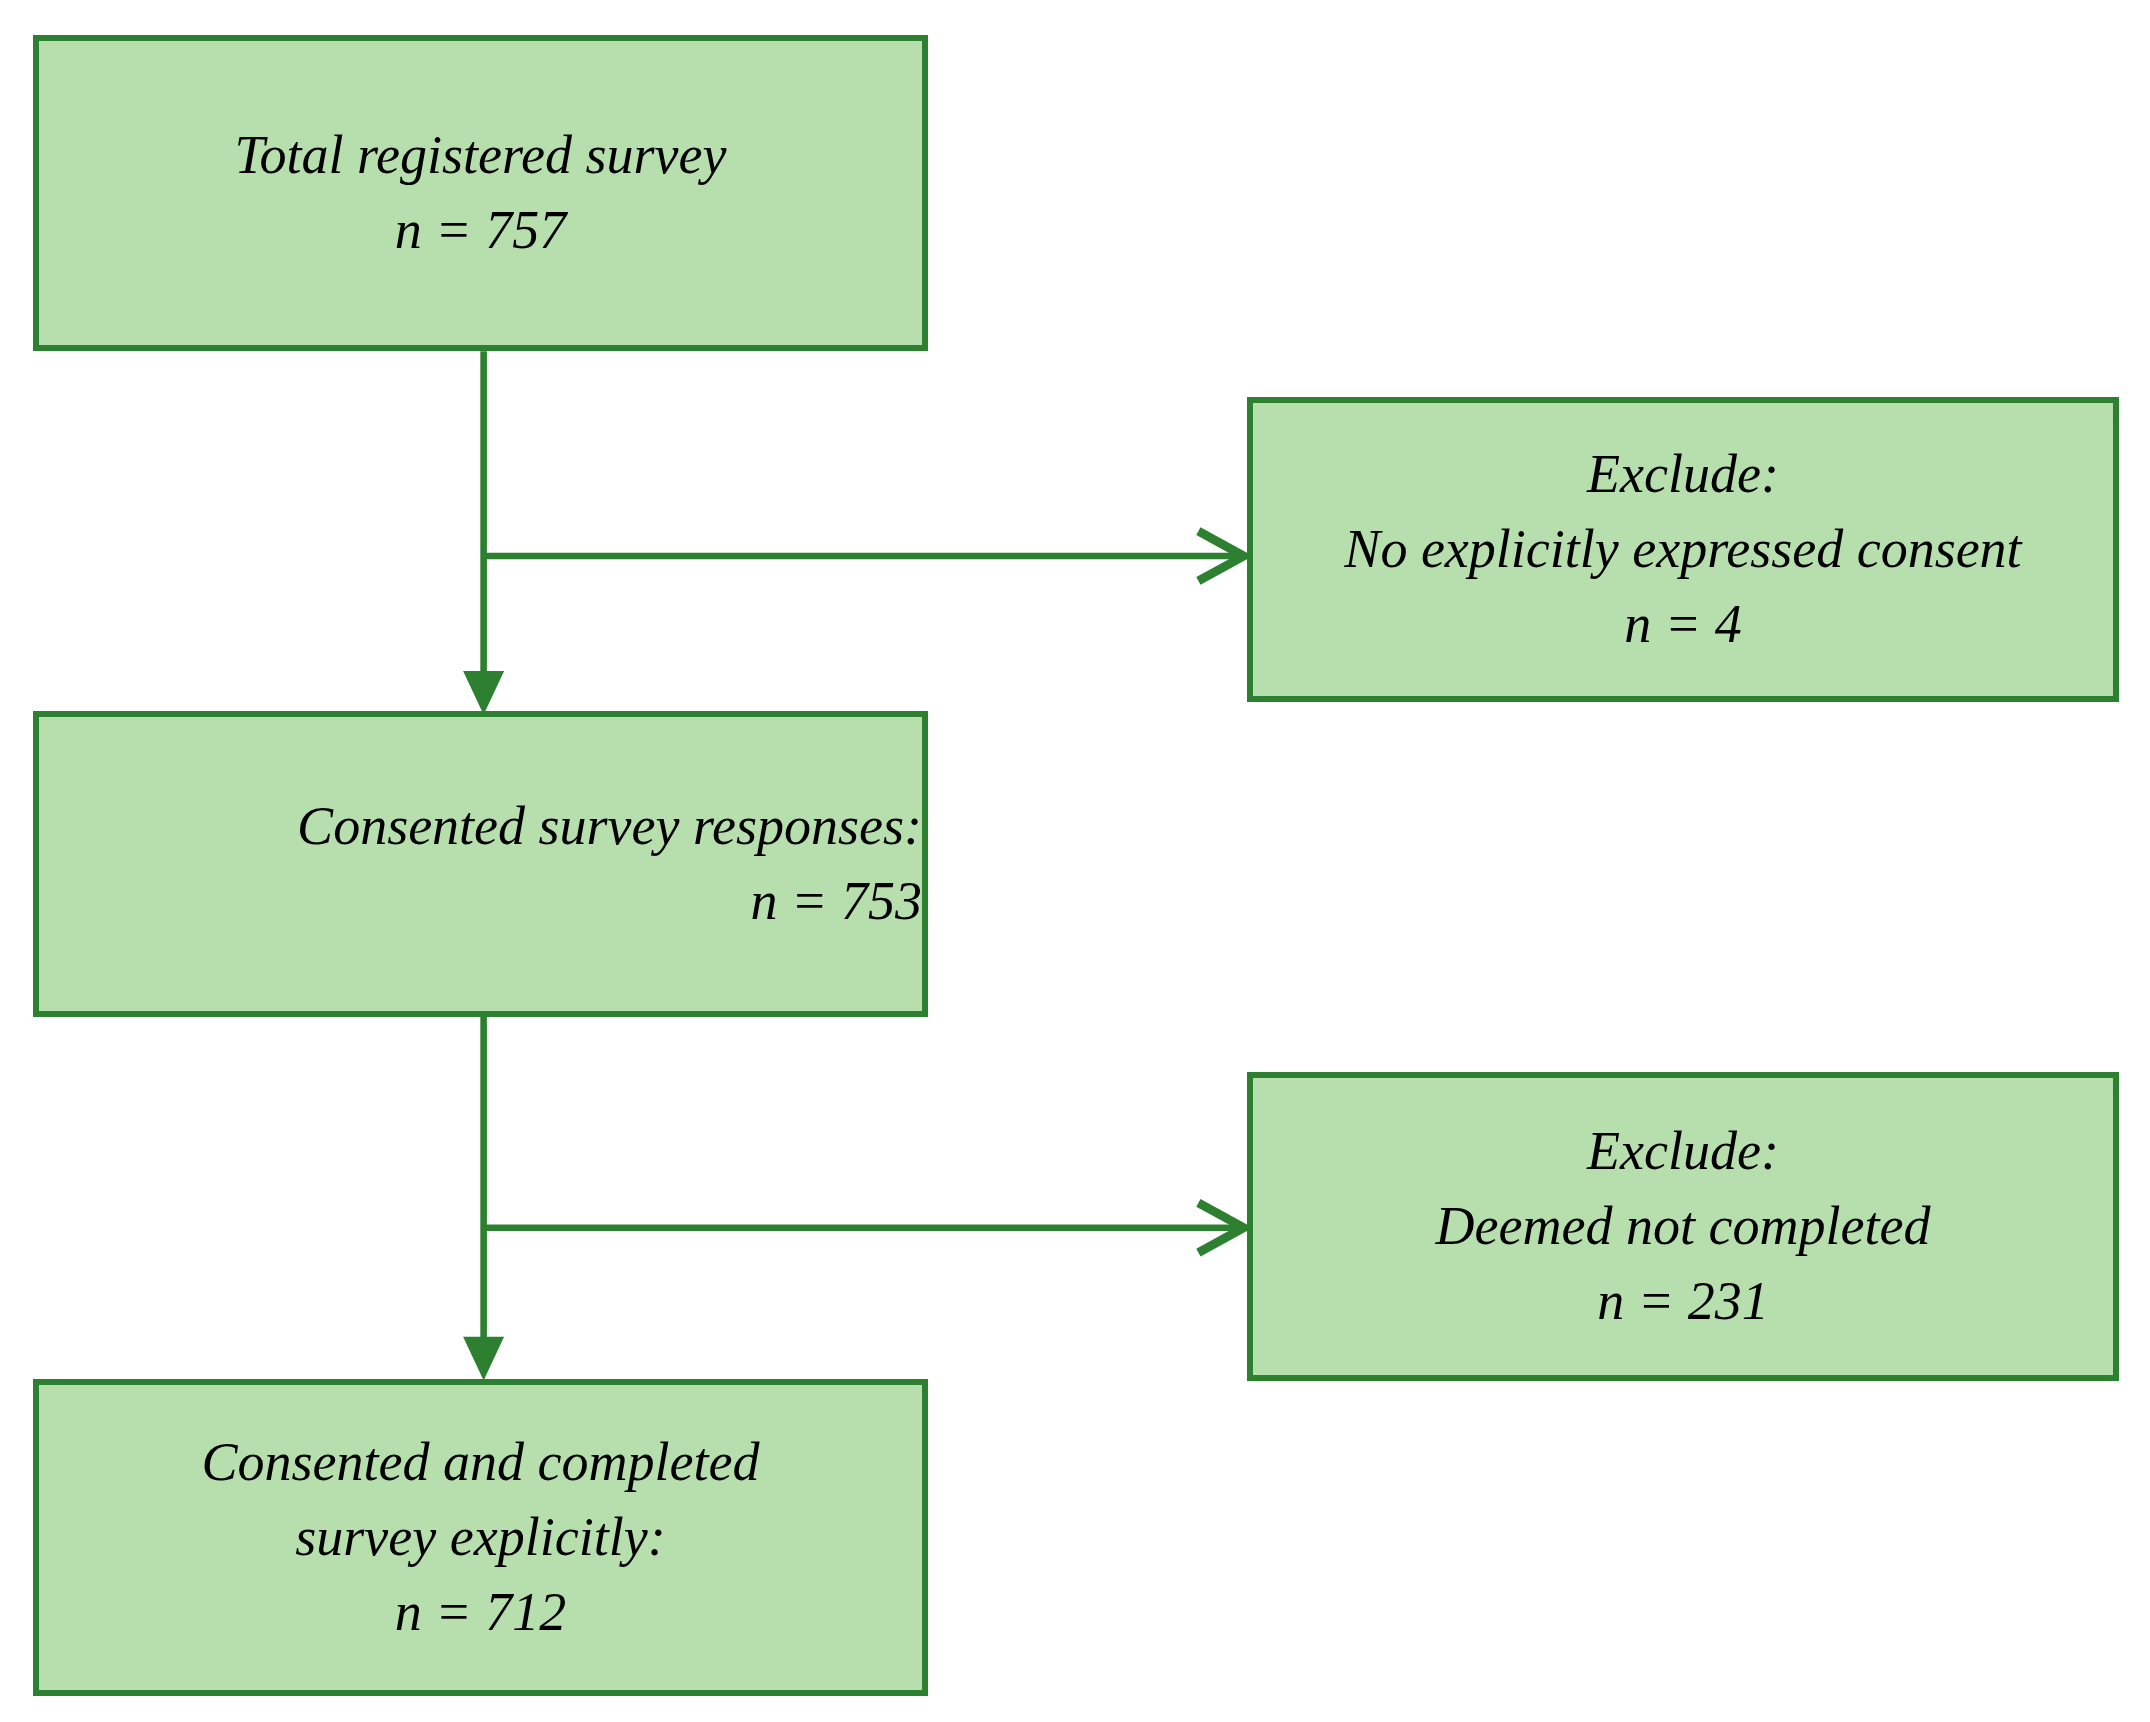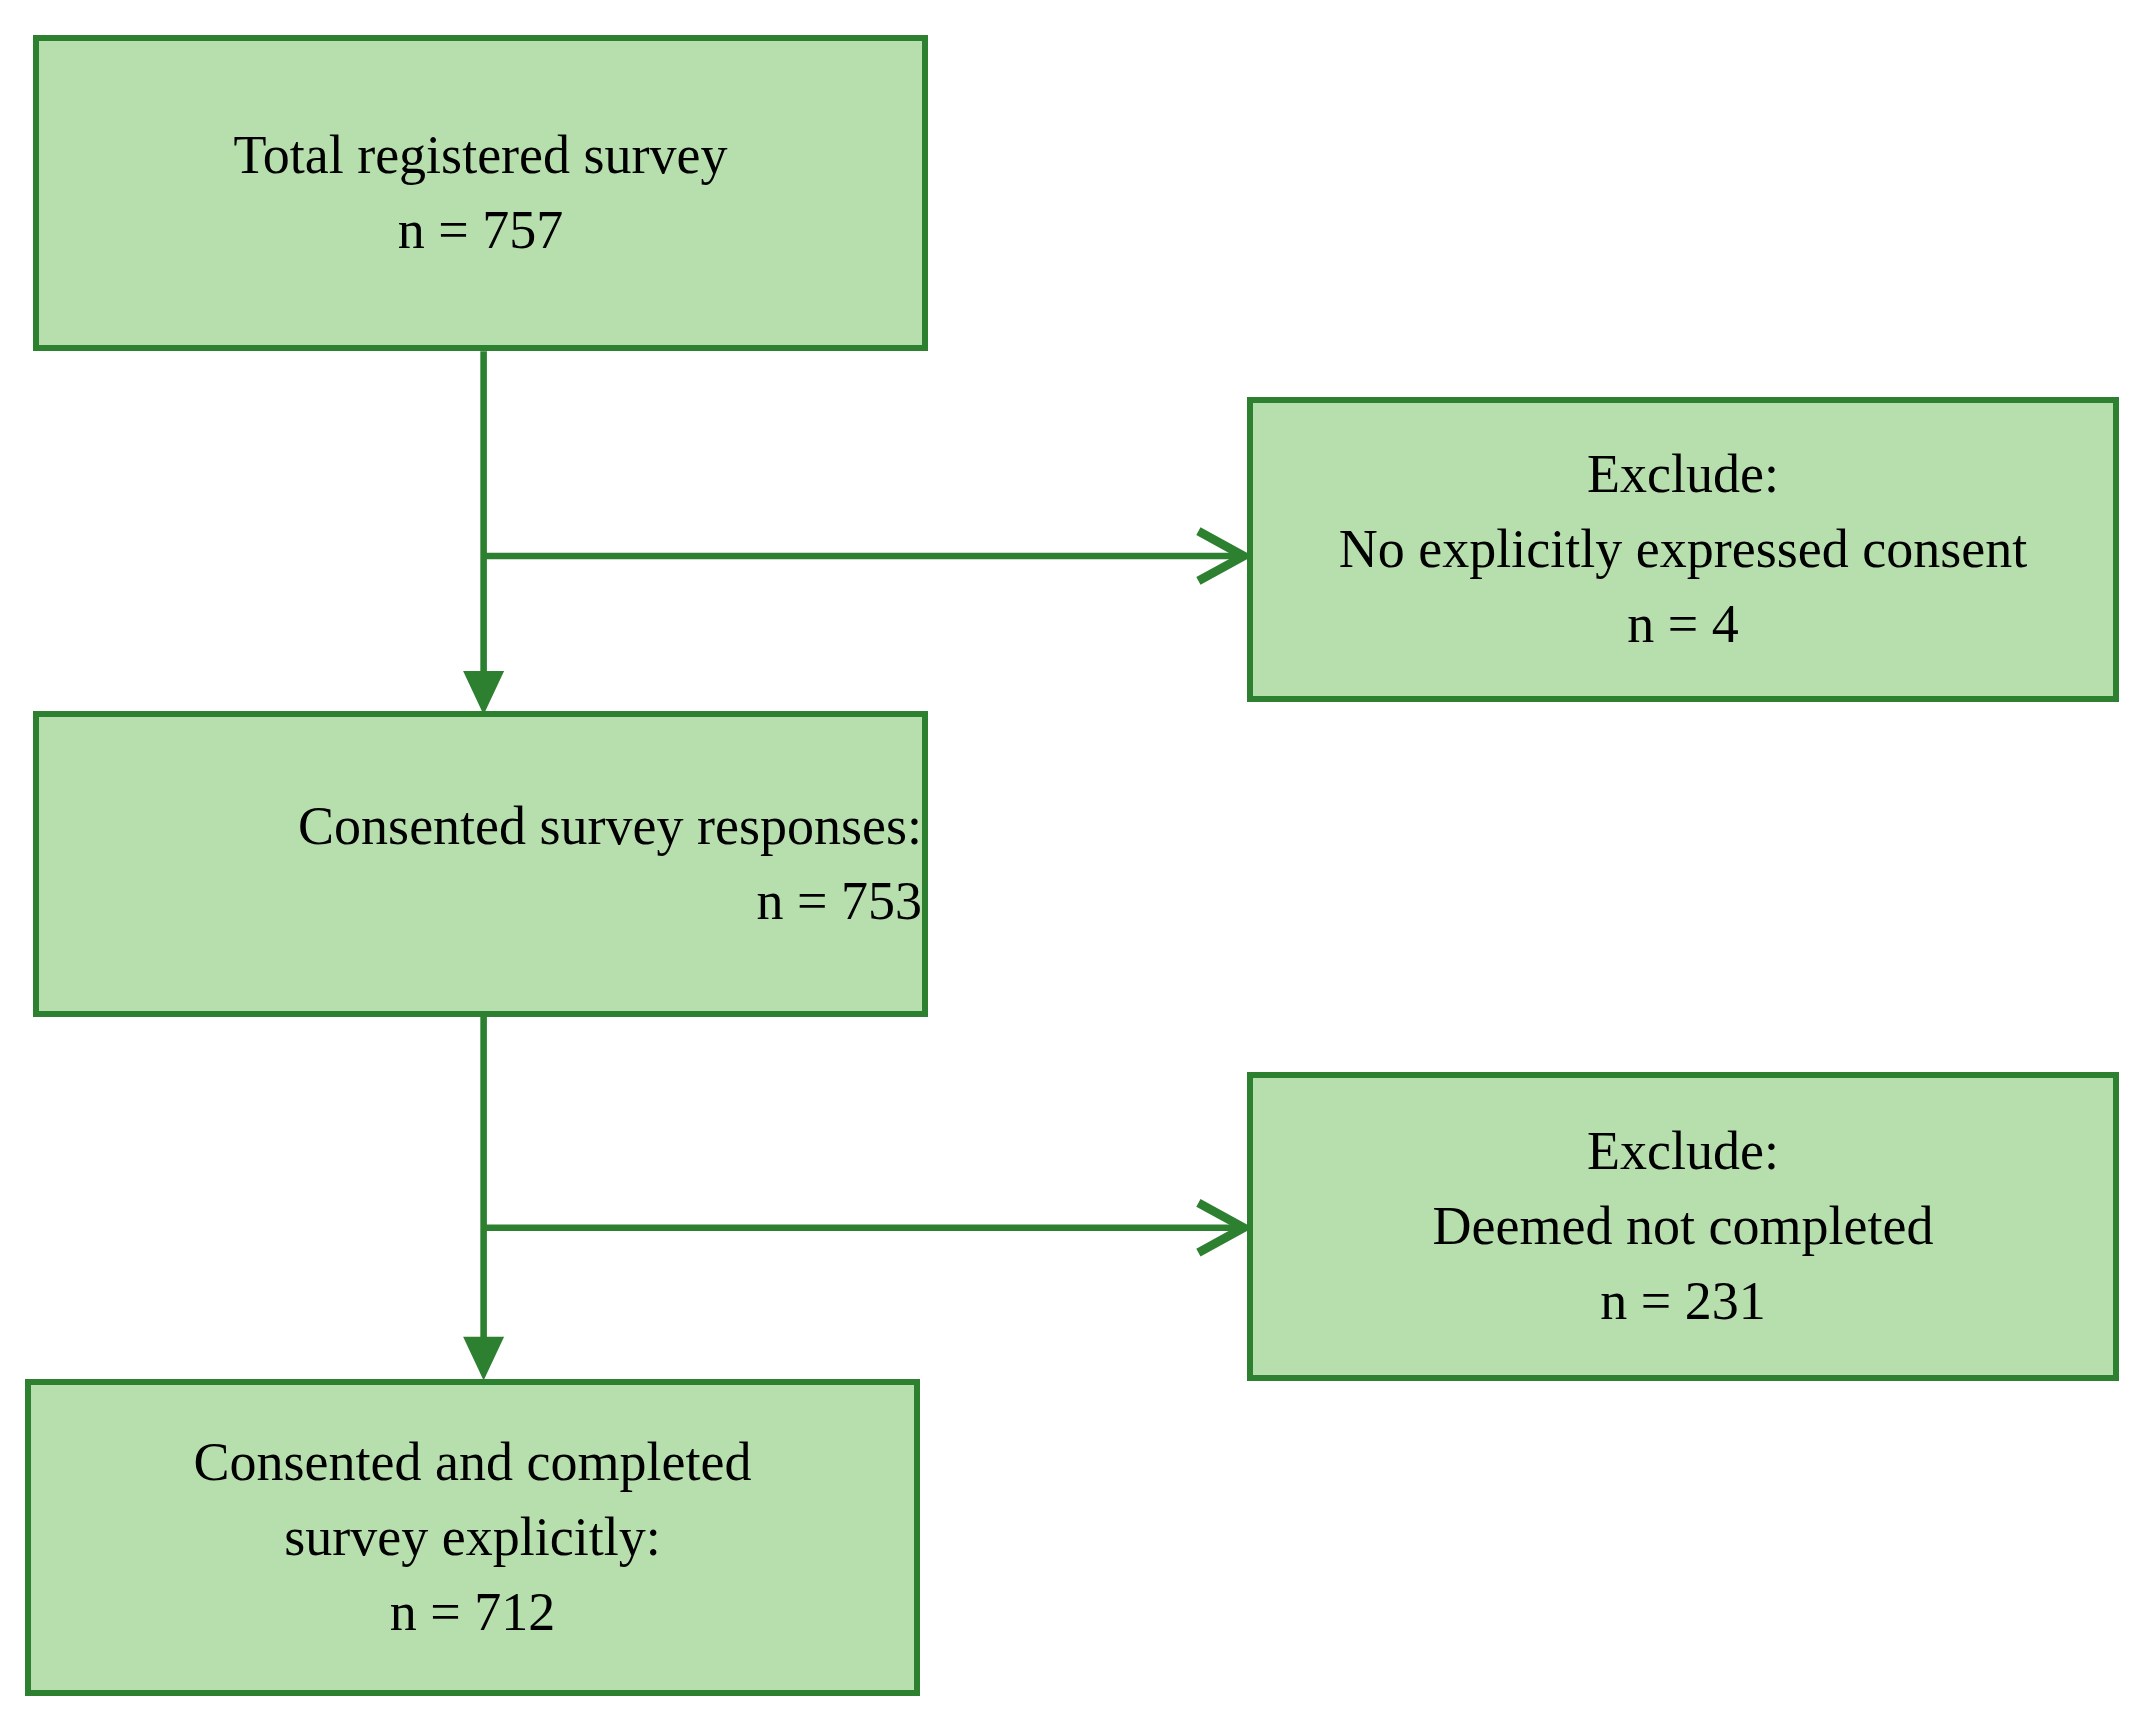--- a/index.html
+++ b/index.html
@@ -49,22 +49,22 @@
     justify-content: center;
     align-items: center;
     text-align: center;
     font-size: 54px;
     line-height: 75px;
   }
   .b-total      { left: 33px;   top: 35px;   width: 895px; height: 316px; }
   .b-excl1      { left: 1247px; top: 397px;  width: 872px; height: 305px; }
   .b-consented  { left: 33px;   top: 711px;  width: 895px; height: 306px; align-items: flex-end; }
   .b-excl2      { left: 1247px; top: 1072px; width: 872px; height: 309px; }
-  .b-completed  { left: 25px;   top: 1379px; width: 895px; height: 317px; }
-  .ln { white-space: pre; }
+  .b-completed  { left: 33px;   top: 1379px; width: 895px; height: 317px; }
+  .ln { white-space: pre; font-style: italic; }
 </style>
 </head>
 <body>
 
 <div class="canvas">
 
   <svg class="arrows-layer" viewBox="0 0 2940 2355" xmlns="http://www.w3.org/2000/svg">
     <g>
       <line class="shaft" x1="661" y1="480" x2="661" y2="925"></line>
       <polygon class="head-solid" points="633,917 689,917 661,977"></polygon>

